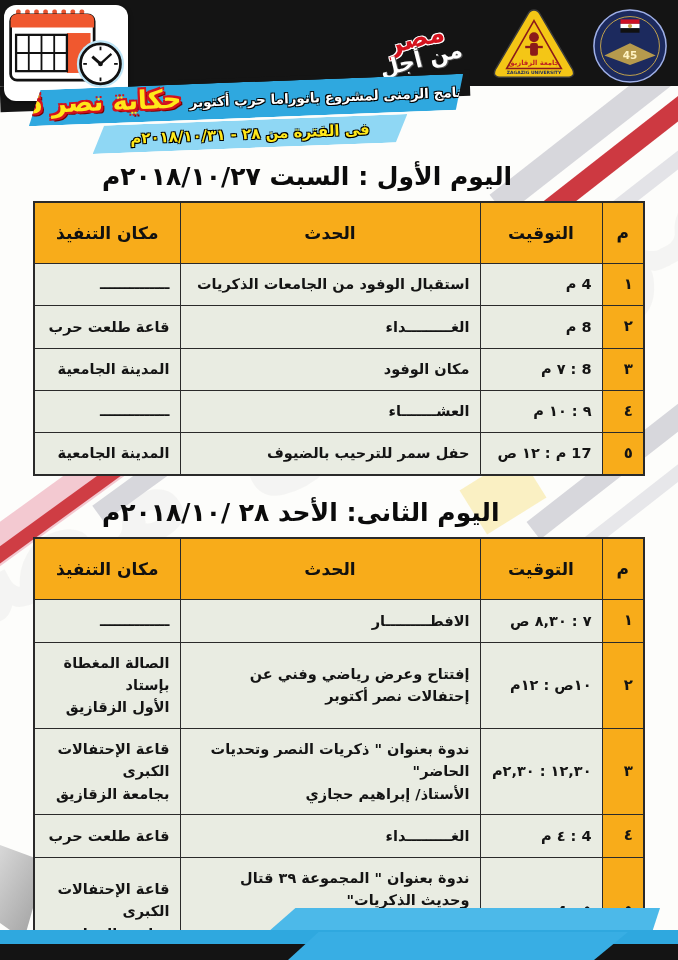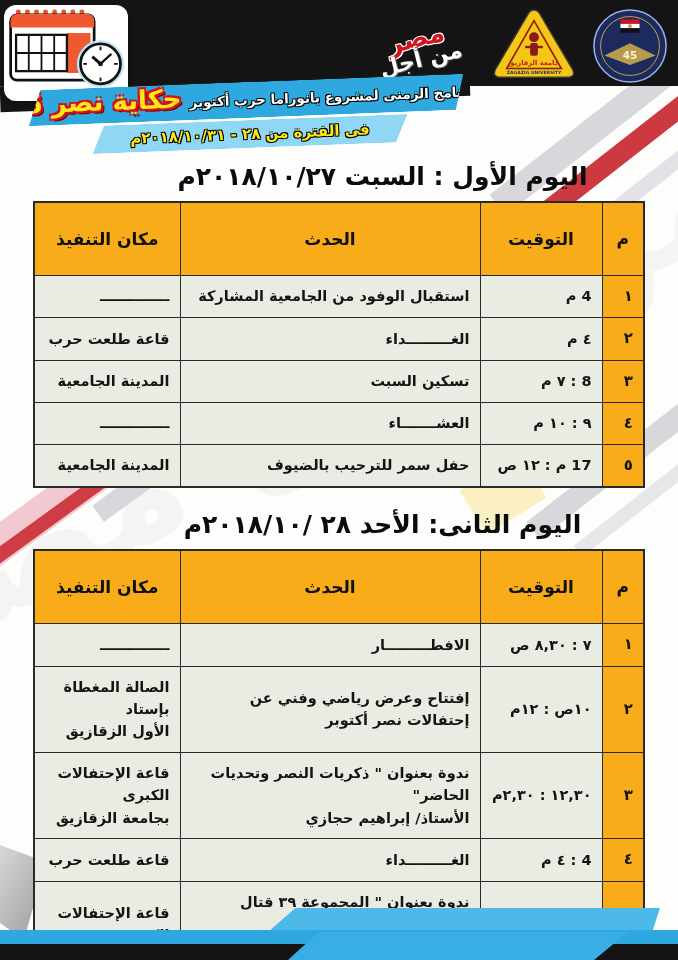--- a/index.html
+++ b/index.html
@@ -68,29 +68,29 @@
     clip-path:polygon(4% 0,100% 0,96% 100%,0 100%);
     display:flex; align-items:center; justify-content:center; z-index:3;
   }
   .ribbon-sub span {
     color:#FFE81A; font-weight:bold; font-size:15px; white-space:nowrap;
     text-shadow:-1px -1px 0 #000,1px -1px 0 #000,-1px 1px 0 #000,1px 1px 0 #000;
   }
   
   .day-heading {
     position:relative; z-index:1; margin:14px 15px 10px 0; margin-left:102px;
-    text-align:center; font-size:25px; font-weight:bold; color:#0b0b0b;
+    text-align:left; font-size:25px; font-weight:bold; color:#0b0b0b;
   }
   table.schedule {
     position:relative; z-index:1; width:612px; margin:0 33px;
     border-collapse:collapse; background:#E9ECE2; border:2px solid #2a2a2a;
   }
   .schedule th {
     background:#F8AC1A; border:1.6px solid #2a2a2a;
-    font-size:17px; font-weight:bold; color:#111; padding:26px 6px;margin-top:8px;
+    font-size:17px; font-weight:bold; color:#111; padding:20px 6px;margin-top:8px;
   }
   .schedule td {
     border:1.4px solid #2a2a2a; text-align:right; vertical-align:middle;
     font-size:14.5px; font-weight:bold; color:#141414;
     padding:9px 10px; line-height:1.55; white-space:pre-line;
   }
   .schedule td.cell-num { background:#F8AC1A; font-size:15px; }
   .col-num { width:42px; } .col-time { width:122px; } .col-event { width:300px; }
   .section-2 { margin-top:22px; }
   
@@ -208,33 +208,33 @@
           <th>م</th>
           <th>التوقيت</th>
           <th>الحدث</th>
           <th>مكان التنفيذ</th>
         </tr>
       </thead>
       <tbody>
         <tr>
           <td class="cell-num">١</td>
           <td>4 م</td>
-          <td>استقبال الوفود من الجامعية المشاركة</td>
+          <td>استقبال الوفود من الجامعات الذكريات</td>
           <td>ــــــــــــــ</td>
         </tr>
         <tr>
           <td class="cell-num">٢</td>
-          <td>٤ م</td>
+          <td>8 م</td>
           <td>الغـــــــــداء</td>
           <td>قاعة طلعت حرب</td>
         </tr>
         <tr>
           <td class="cell-num">٣</td>
           <td>8 : ٧ م</td>
-          <td>تسكين السبت</td>
+          <td>مكان الوفود</td>
           <td>المدينة الجامعية</td>
         </tr>
         <tr>
           <td class="cell-num">٤</td>
           <td>٩ : ١٠ م</td>
           <td>العشـــــــاء</td>
           <td>ــــــــــــــ</td>
         </tr>
         <tr>
           <td class="cell-num">٥</td>

